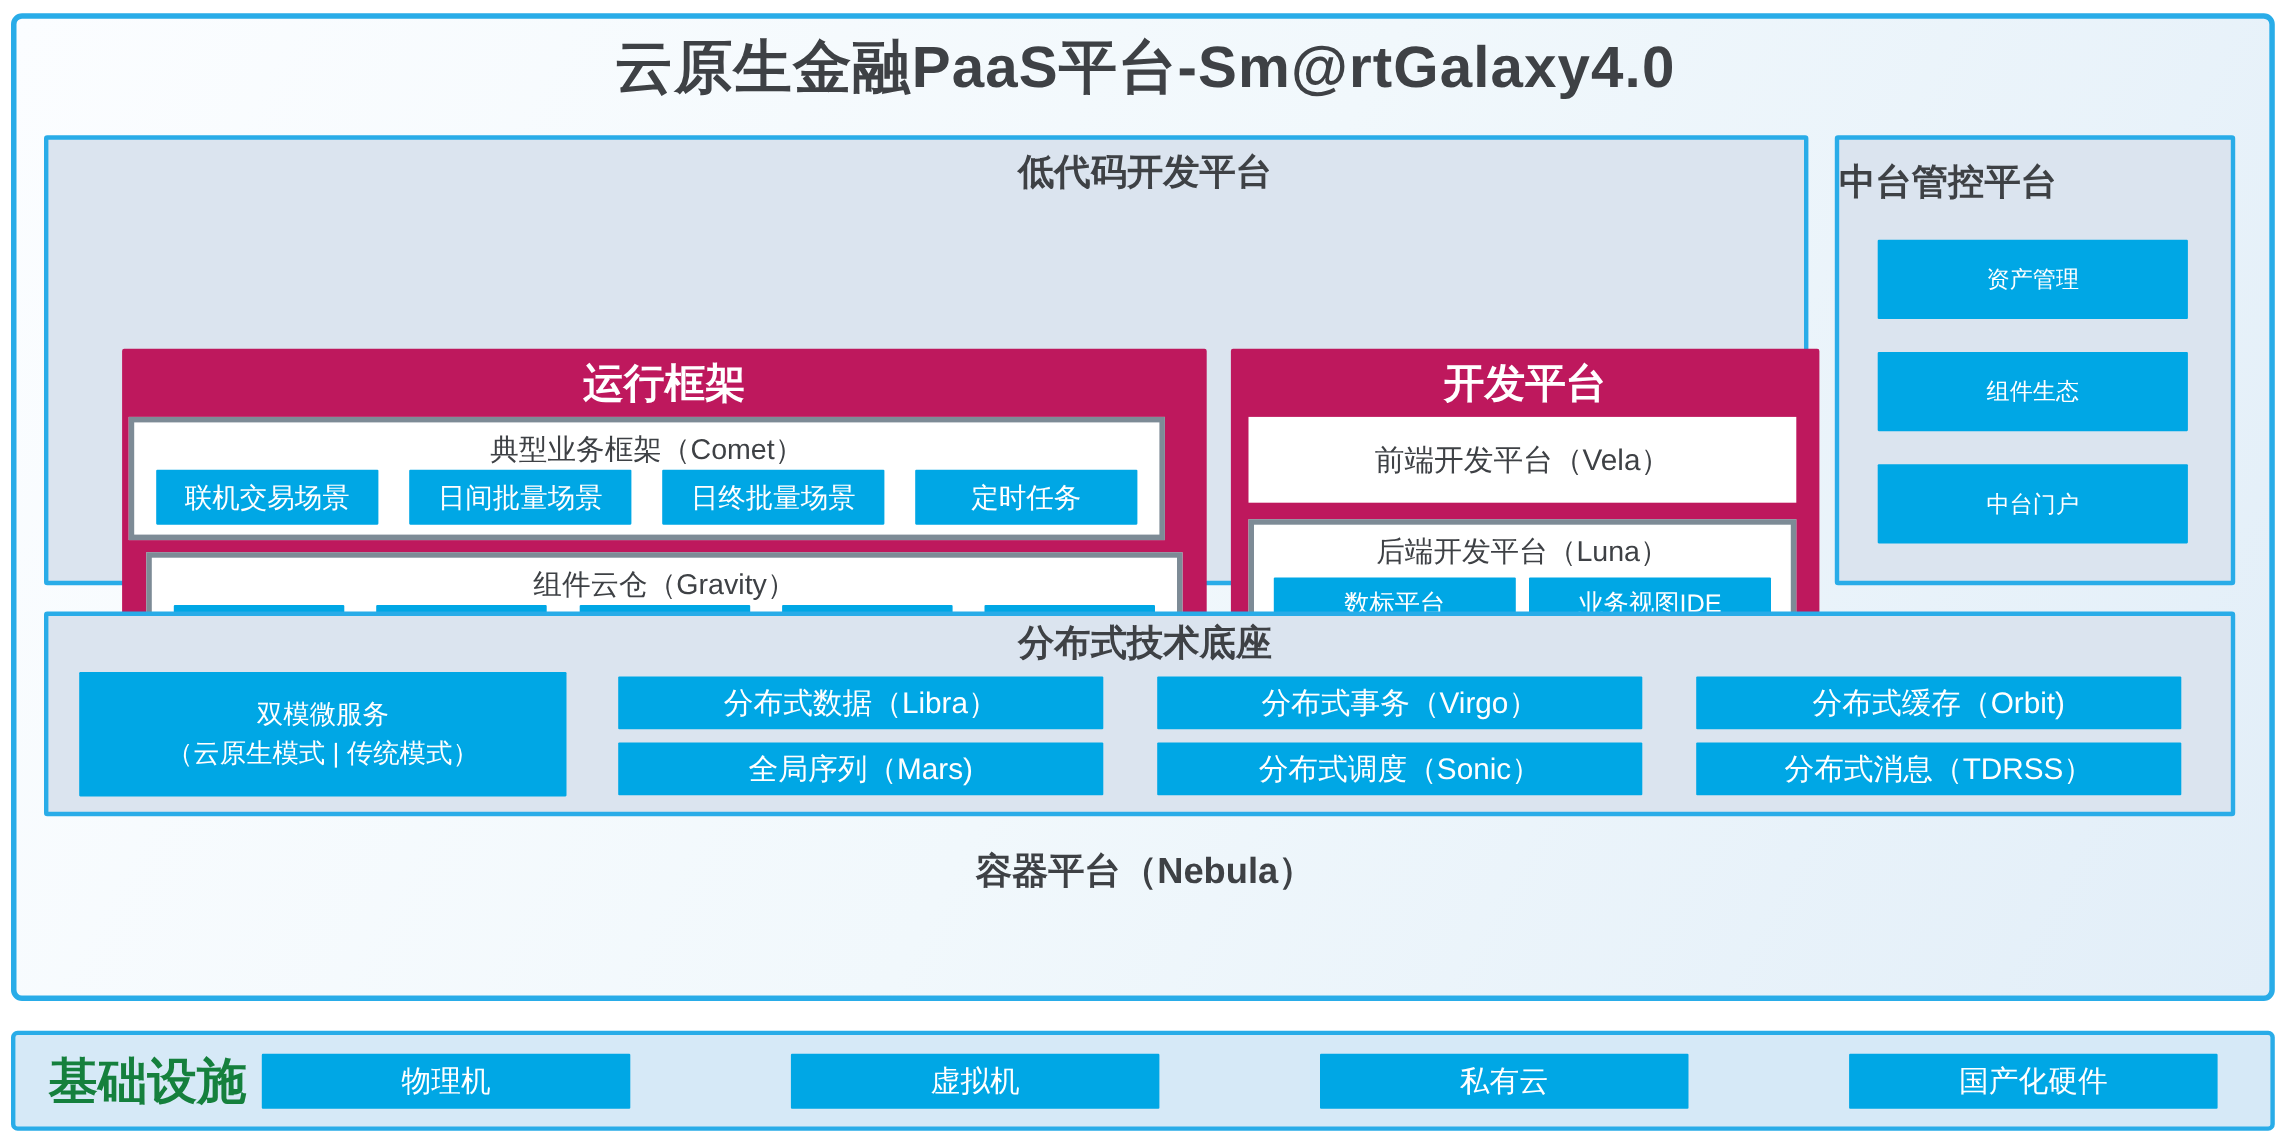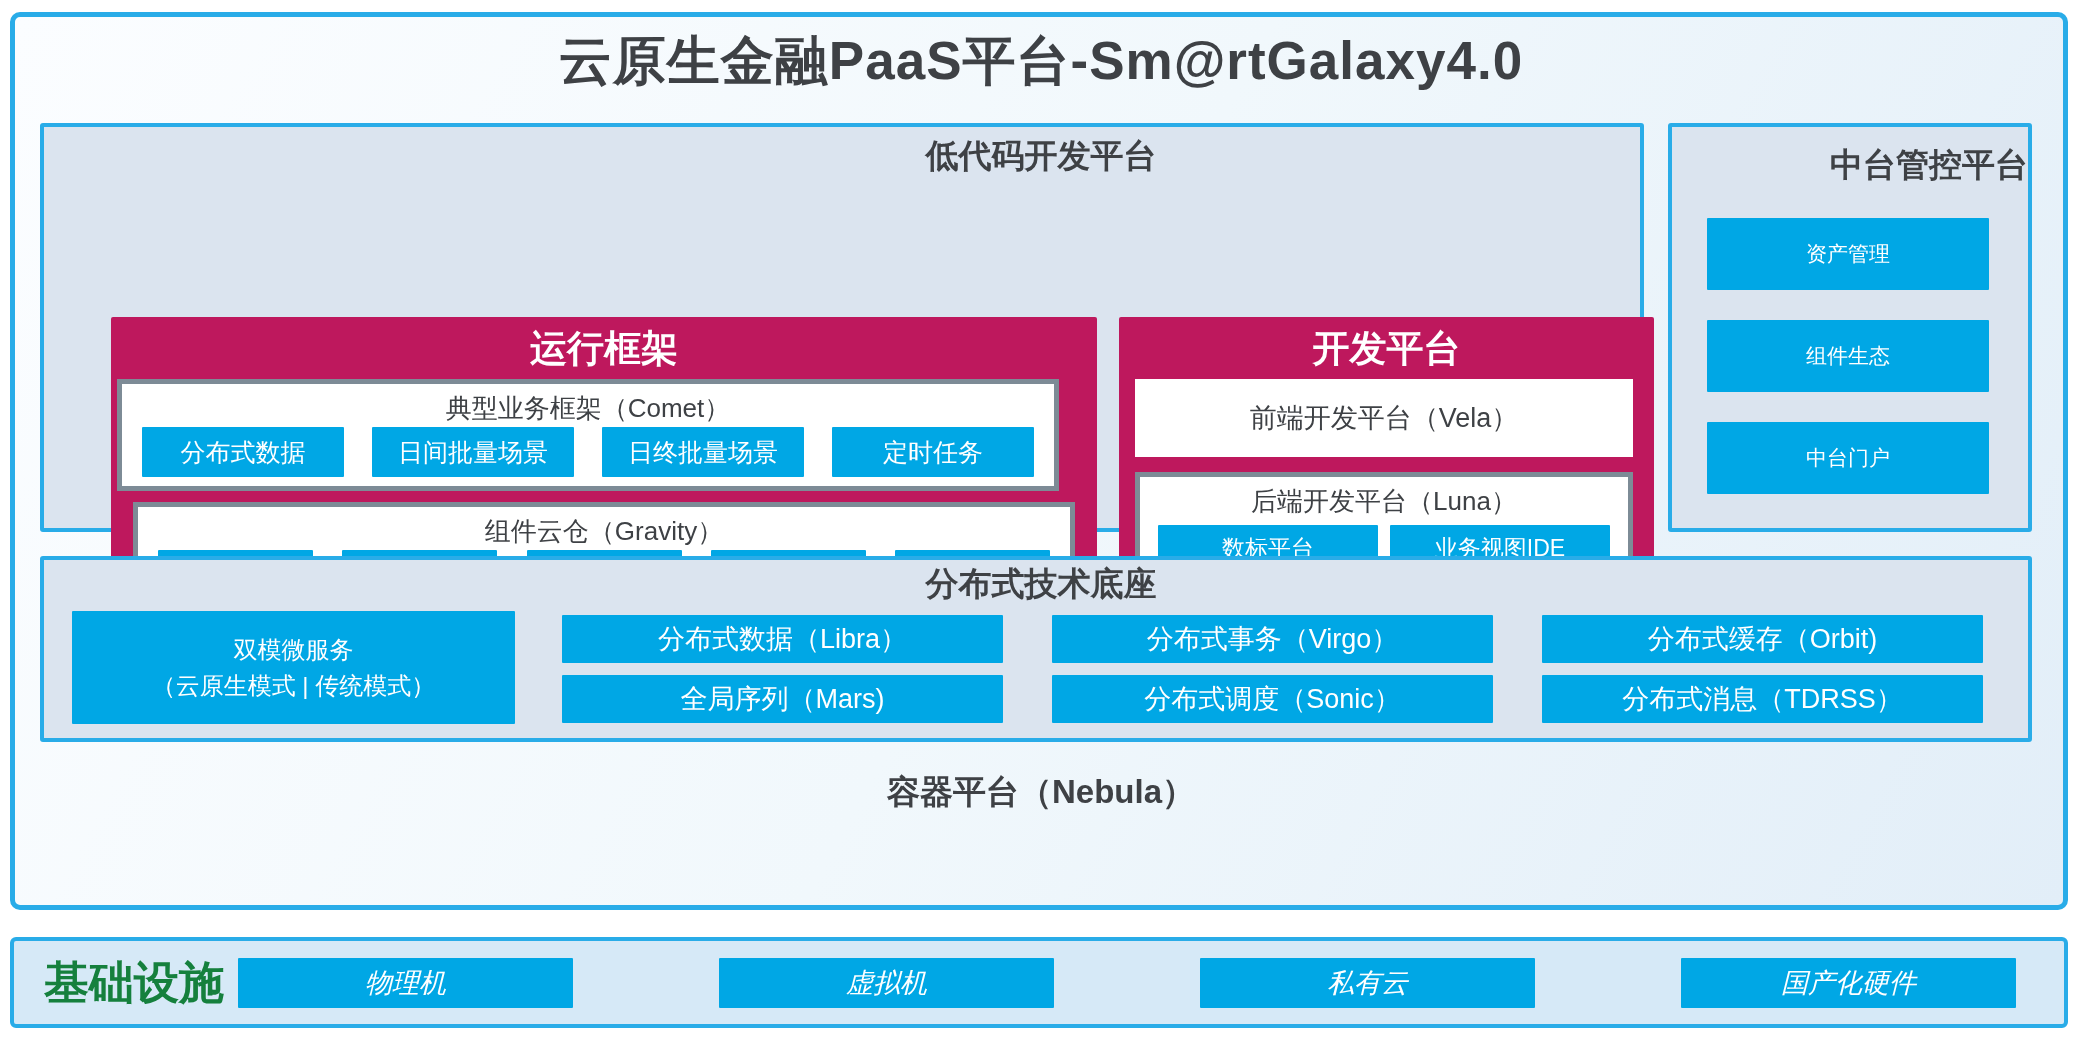--- a/index.html
+++ b/index.html
@@ -65,21 +65,21 @@
     position:absolute; left:20px; right:20px; bottom:9px;
     display:flex; justify-content:space-between;
   }
   .comet-btn   { width:202px; height:50px; }
   .gravity-btn { width:155px; height:50px; }
   .luna-row { position:absolute; left:18px; right:18px; bottom:12px;
               display:flex; justify-content:space-between; }
   .luna-btn { width:220px; height:77px; flex-direction:column;
               font-size:23px; line-height:1.3; }
   
-  .mid-label { margin-top:16px; text-align:right; font-size:33px; font-weight:bold;padding-left:20px; }
+  .mid-label { margin-top:16px; text-align:left; font-size:33px; font-weight:bold; }
   .mid-btn { position:absolute; left:35px; width:282px; height:72px; font-size:21px; }
   #mid-btn-0 { top:91px; } #mid-btn-1 { top:193px; } #mid-btn-2 { top:295px; }
   
   .dual-btn {
     position:absolute; left:28px; top:51px; width:443px; height:113px;
     flex-direction:column; font-size:24px; line-height:1.5;
   }
   .dist-btn { position:absolute; width:441px; height:48px; font-size:27px; }
   .dist-c0 { left:518px; }  .dist-c1 { left:1008px; } .dist-c2 { left:1498px; }
   .dist-r0 { top:55px; }    .dist-r1 { top:115px; }
@@ -96,40 +96,40 @@
   .infra-label {
     position:absolute; left:30px; top:0; height:100%;
     display:flex; align-items:center;
     font-size:45px; font-weight:bold; color:#15803d;
   }
   .infra-row {
     position:absolute; left:224px; right:48px; top:50%;
     transform:translateY(-50%);
     display:flex; justify-content:space-between;
   }
-  .infra-btn { width:335px; height:50px; font-size:27px;font-style:italic; }
+  .infra-btn { width:335px; height:50px; font-size:27px; }
 </style>
 </head>
 <body>
 
 <div id="stage">
 
   <div class="frame"></div>
 
   <div class="page-title">云原生金融PaaS平台-Sm@rtGalaxy4.0</div>
 
   <div class="section" id="sec-lowcode">
 
     <div class="bigblock" id="blk-runtime">
       <div class="bigblock-title">运行框架</div>
 
       <div class="whitebox graybox" id="comet">
         <div class="wb-title">典型业务框架（Comet）</div>
         <div class="btn-row">
-          <div class="btn comet-btn">分布式数据</div>
+          <div class="btn comet-btn">联机交易场景</div>
           <div class="btn comet-btn">日间批量场景</div>
           <div class="btn comet-btn">日终批量场景</div>
           <div class="btn comet-btn">定时任务</div>
         </div>
       </div>
 
       <div class="whitebox graybox" id="gravity">
         <div class="wb-title">组件云仓（Gravity）</div>
         <div class="btn-row">
           <div class="btn gravity-btn">流程引擎</div>

